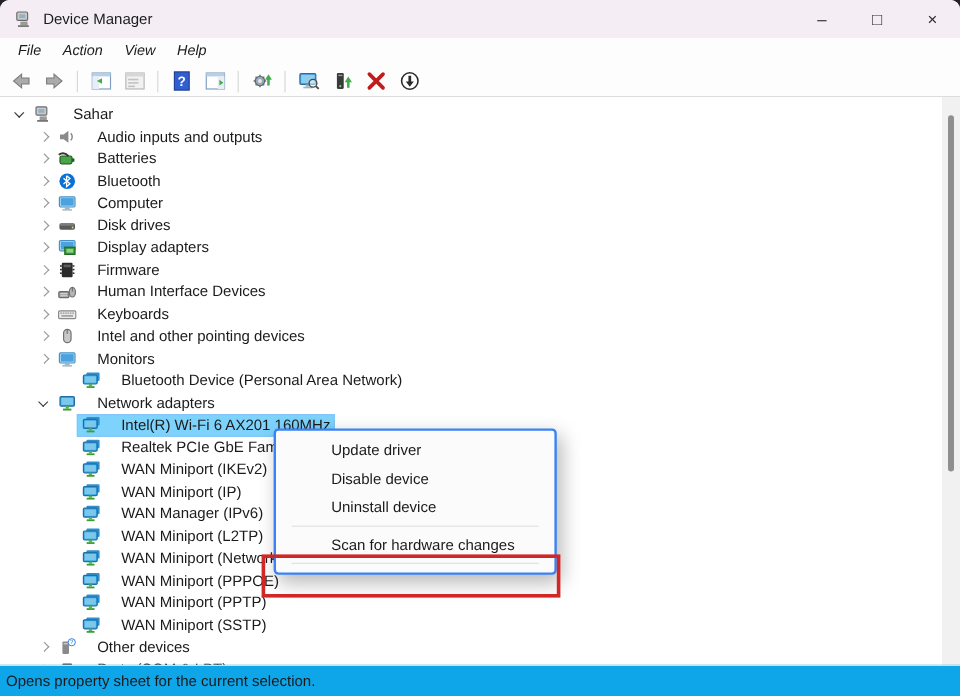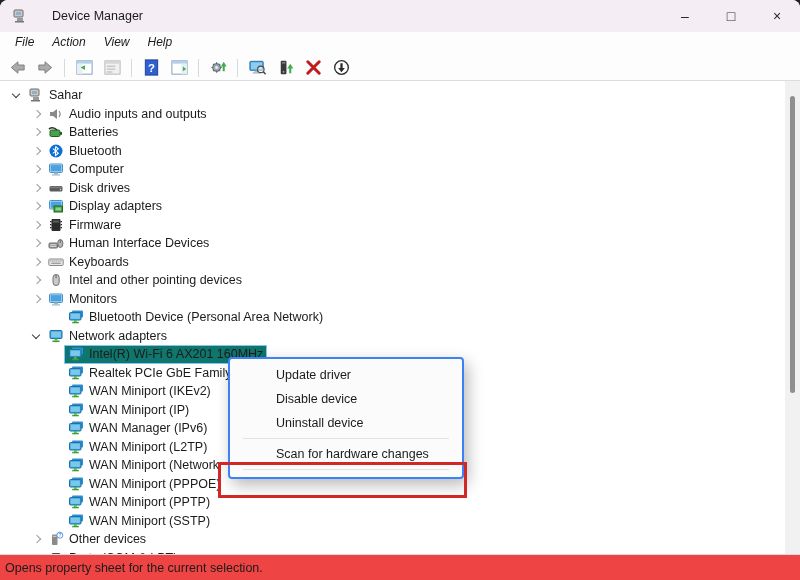--- a/index.html
+++ b/index.html
@@ -1,20 +1,20 @@
 <!DOCTYPE html>
 <html><head>
 <meta charset="utf-8">
 <style>
   html,body{margin:0;padding:0;background:#222;}
   .window{position:relative;width:800px;height:580px;background:#fff;
     border-radius:8px 8px 0 0;overflow:hidden;
     font-family:"Liberation Sans",sans-serif;color:#1b1b1b;}
   
-  .titlebar{height:32px;background:#f4eef4;display:flex;align-items:center;padding-left:12px;gap:24px;}
+  .titlebar{height:32px;background:#f4eef4;display:flex;align-items:center;padding-left:12px;gap:8px;}
   .title-icon svg{width:16px;height:16px;display:block;}
   .title{font-size:12.5px;}
   .controls{margin-left:auto;display:flex;height:100%;}
   .ctrl{width:46px;height:100%;display:flex;align-items:center;justify-content:center;
     font-size:14px;color:#2b2b2b;}
   
   .menubar{height:23px;display:flex;align-items:flex-start;background:#fdfdfd;padding-left:6px;font-style:italic;}
   .menu-btn{font-size:12px;padding:3px 9px;}
   
   .toolbar{height:25px;display:flex;align-items:center;background:#fdfdfd;
@@ -24,29 +24,29 @@
   .tb-sep{width:1px;height:18px;background:#d9d9d9;margin:0 4px;}
   
   .tree{position:absolute;top:81px;left:0;right:15px;bottom:25px;overflow:hidden;padding-top:5px;background:#fff;}
   .tree-row{display:flex;align-items:center;height:18.5px;font-size:12.5px;white-space:nowrap;}
   .spacer{flex:none;}
   .chev{width:16px;height:16px;position:relative;flex:none;}
   .chev.right::before{content:"";position:absolute;left:6px;top:5px;width:5px;height:5px;
     border-right:1.4px solid #9b9b9b;border-bottom:1.4px solid #9b9b9b;transform:rotate(-45deg);}
   .chev.down::before{content:"";position:absolute;left:5px;top:4px;width:5px;height:5px;
     border-right:1.4px solid #3c3c3c;border-bottom:1.4px solid #3c3c3c;transform:rotate(45deg);}
-  .row-inner{display:flex;align-items:center;padding:0 3px;border:1px solid transparent;height:17px;}
-  .row-inner.selected{background:#0f766e;border-color:#84c4f7;}
+  .row-inner{display:flex;align-items:center;padding:0 3px;border:1px solid transparent;height:17px;gap:12px;}
+  .row-inner.selected{background:#7dd3fc;border-color:#84c4f7;}
   .tree-icon{width:16px;height:16px;margin-right:5px;flex:none;}
   .tree-icon svg{width:16px;height:16px;display:block;}
   
   .scrollbar{position:absolute;top:81px;right:0;width:15px;bottom:25px;background:#f1f1f1;}
   .scroll-thumb{position:absolute;top:15px;left:5px;width:5px;height:297px;background:#8f8f8f;border-radius:3px;}
   
-  .statusbar{position:absolute;left:0;right:0;bottom:0;height:25px;background:#ef4444;
+  .statusbar{position:absolute;left:0;right:0;bottom:0;height:25px;background:#0ea5e9;
     border-top:1px solid #dcdcdc;display:flex;align-items:center;padding-left:5px;font-size:12.5px;}
   
   .context-menu{position:absolute;left:228px;top:357px;width:236px;background:#fbfbfb;
     border:2px solid #3b82f6;border-radius:4px;box-shadow:4px 6px 16px rgba(0,0,0,.28);
     padding:4px 12px;z-index:5;box-sizing:border-box;}
   .menu-item{height:24px;display:flex;align-items:center;padding-left:34px;font-size:12.5px;}
   .menu-item.highlighted{height:26px;background:#ededed;}
   .menu-sep{height:1px;background:#e2e2e2;margin:3px 1px;}
   
   .red-box{position:absolute;left:218px;top:462px;width:243px;height:30px;

